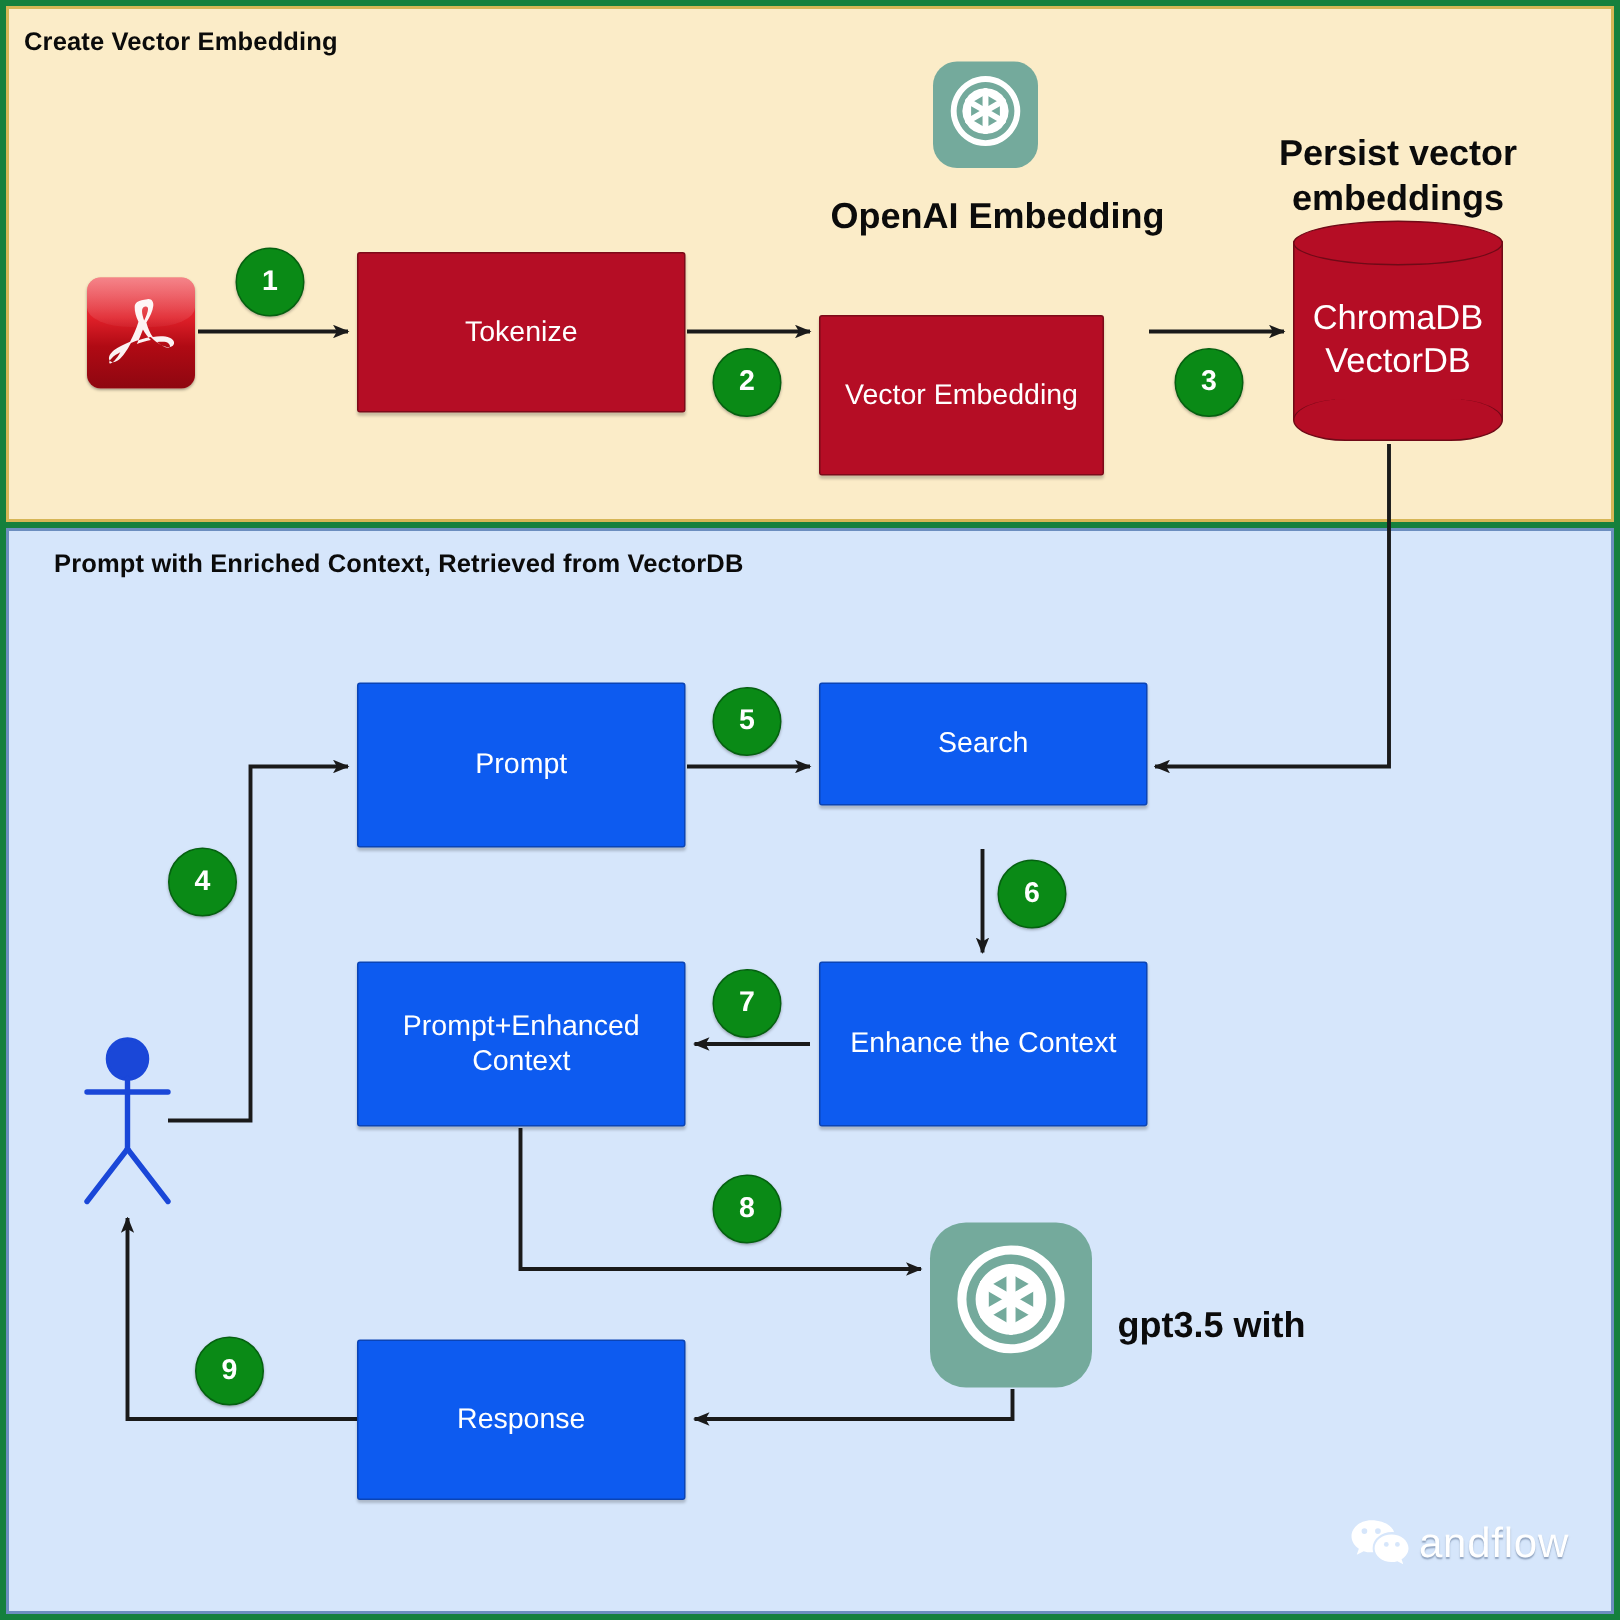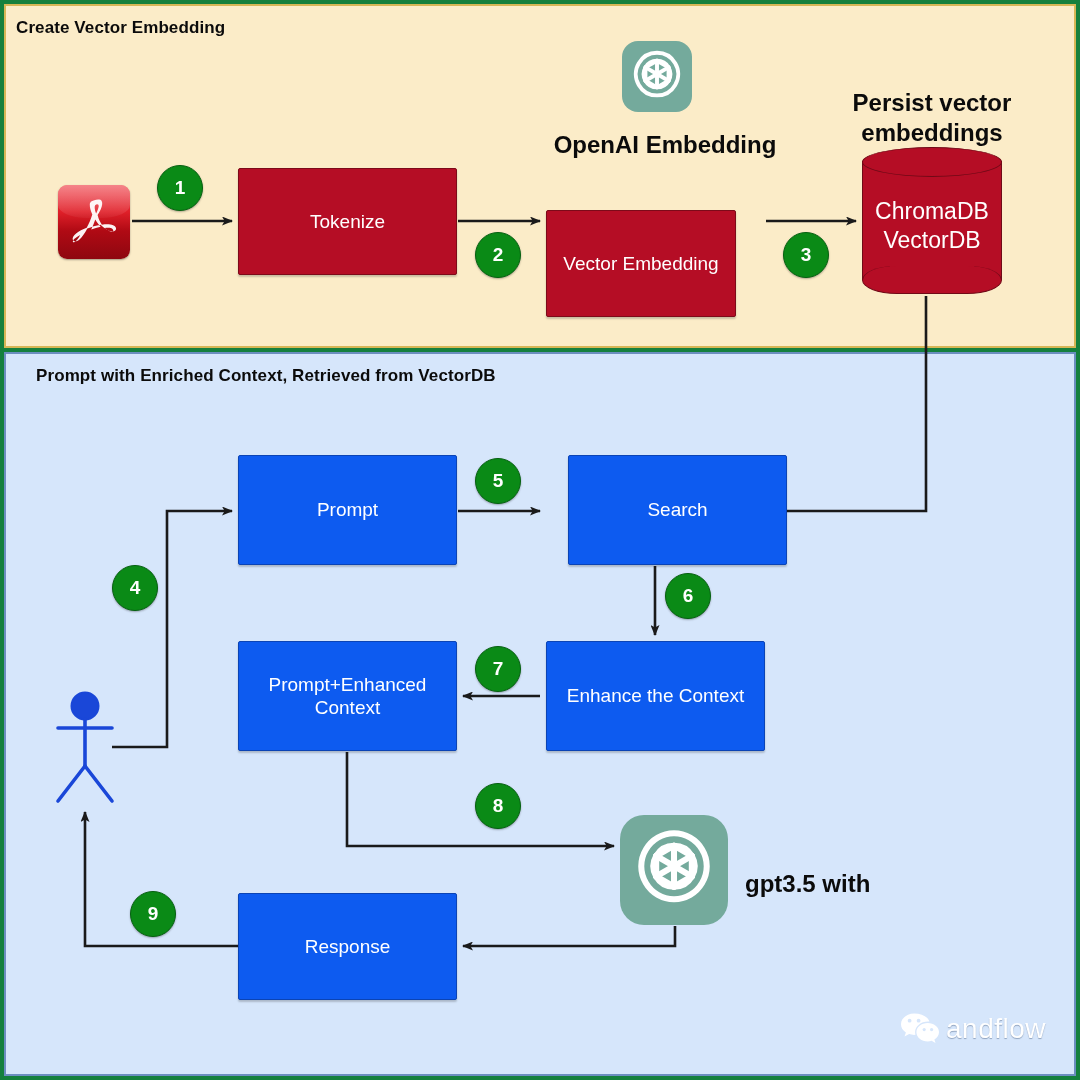--- a/index.html
+++ b/index.html
@@ -65,21 +65,21 @@
   }
   .node.blue {
     background: #0d5bf0;
     border: 1.5px solid #0b44b5;
     box-shadow: 0 2px 2px rgba(0,0,0,0.20);
   }
 
   #node-tokenize        { left: 238px; top: 168px; width: 219px; height: 107px; }
   #node-vector-embedding{ left: 546px; top: 168px; width: 190px; height: 107px; margin-top: 42px; }
   #node-prompt          { left: 238px; top: 455px; width: 219px; height: 110px; }
-  #node-search          { left: 568px; top: 455px; width: 219px; height: 110px; }
+  #node-search          { left: 546px; top: 455px; width: 219px; height: 82px; }
   #node-prompt-enhanced { left: 238px; top: 641px; width: 219px; height: 110px; }
   #node-enhance-context { left: 546px; top: 641px; width: 219px; height: 110px; }
   #node-response        { left: 238px; top: 893px; width: 219px; height: 107px; }
 
   
   #node-chromadb {
     position: absolute;
     left: 862px; top: 147px;
     width: 140px; height: 147px;
   }

